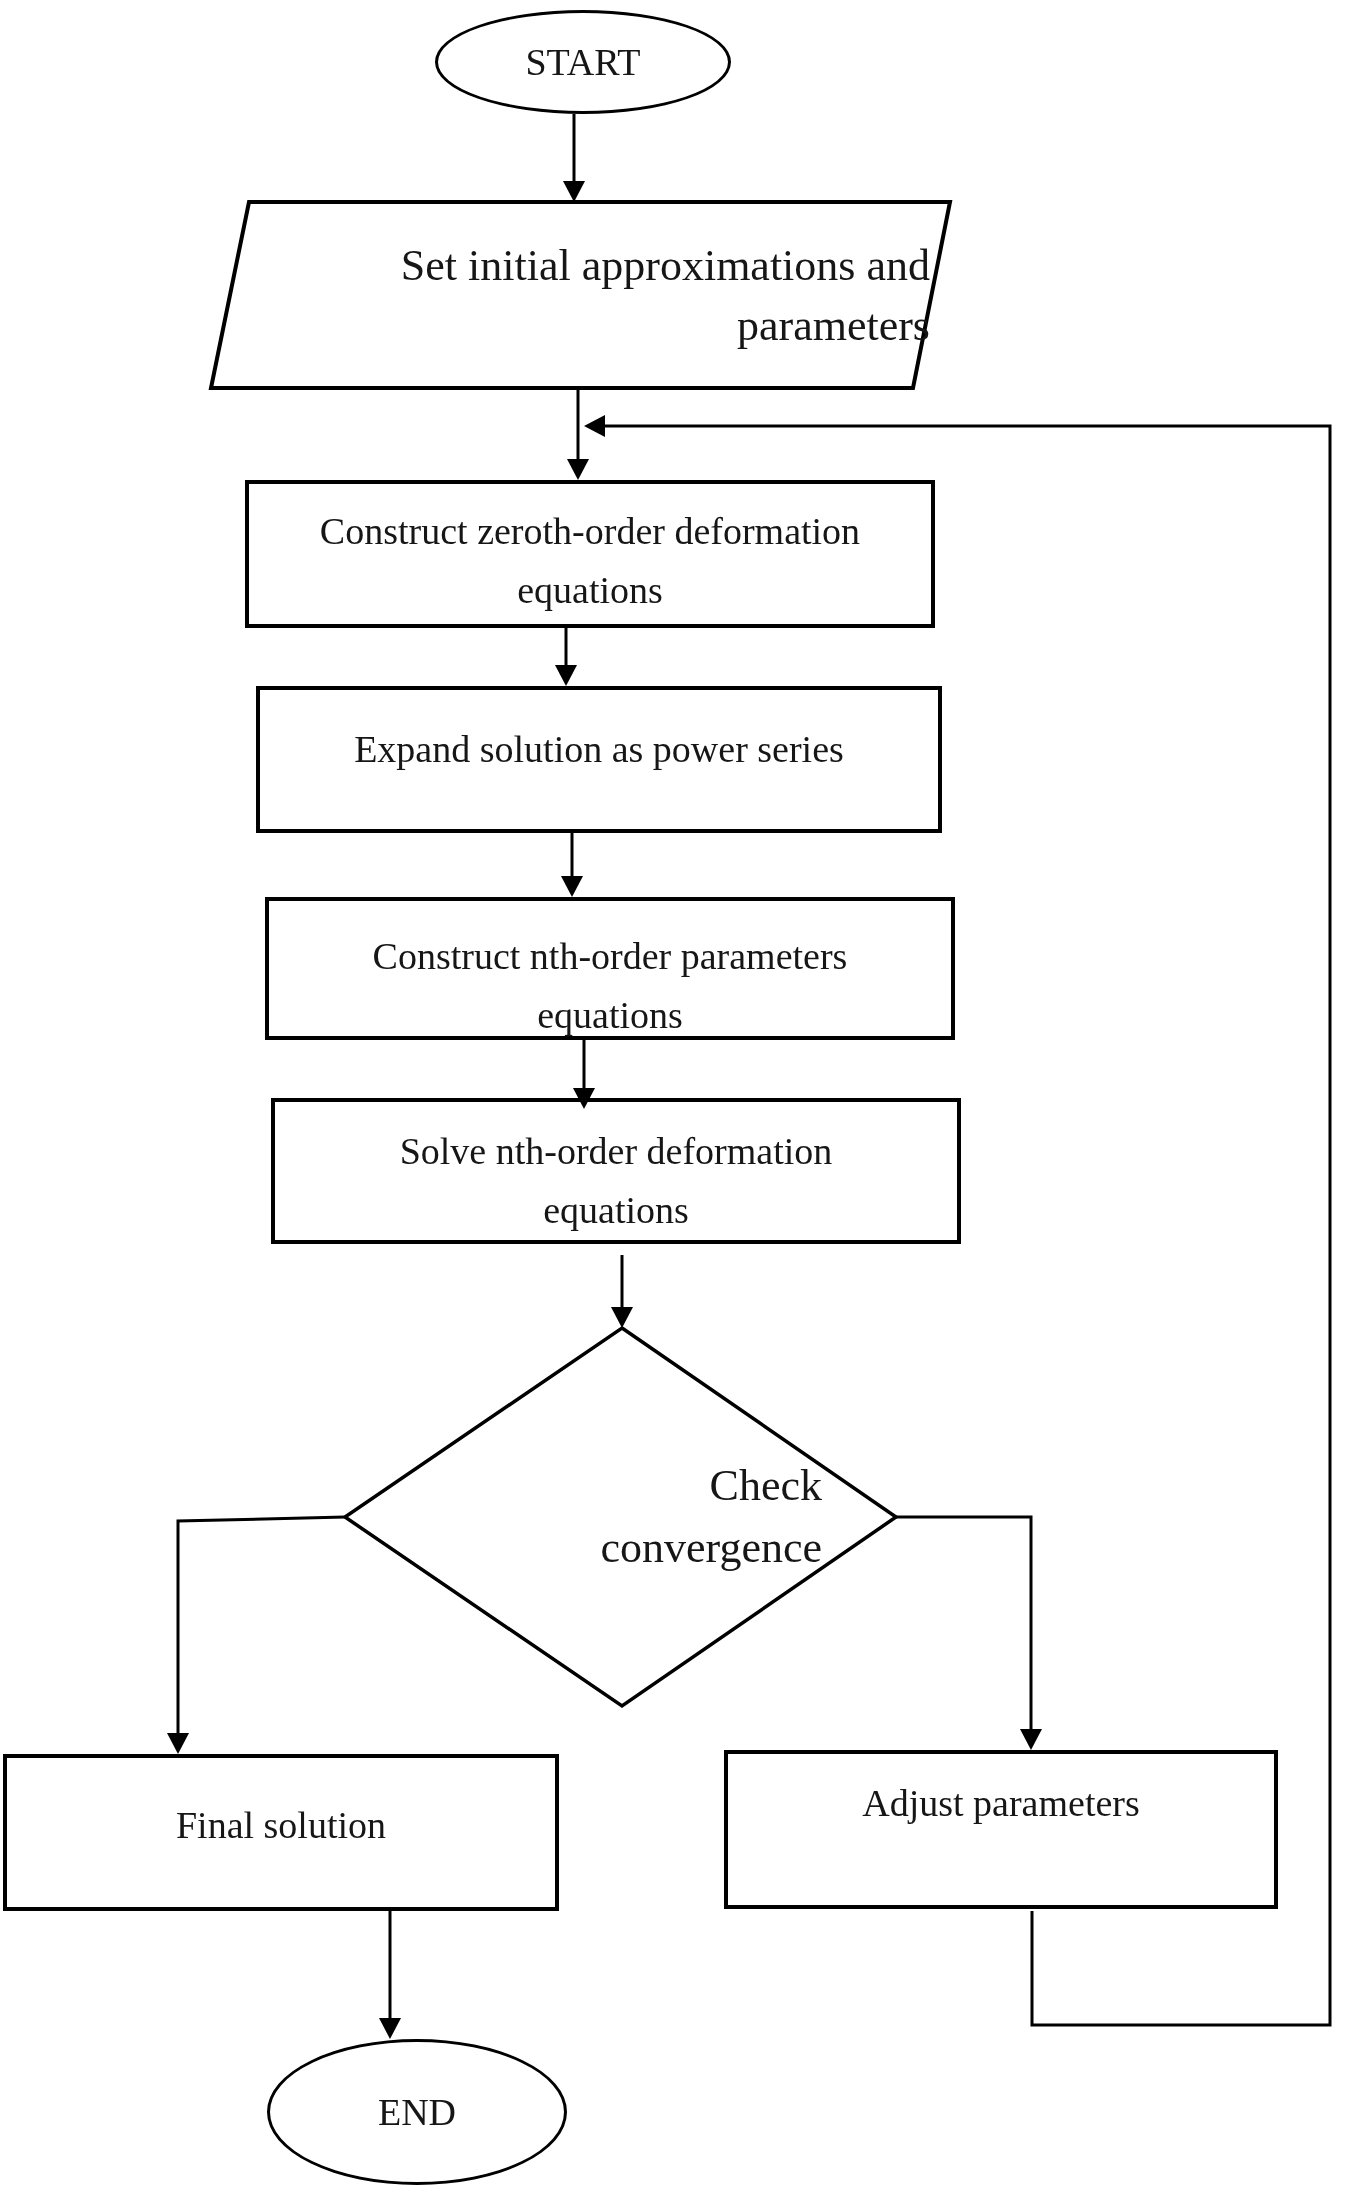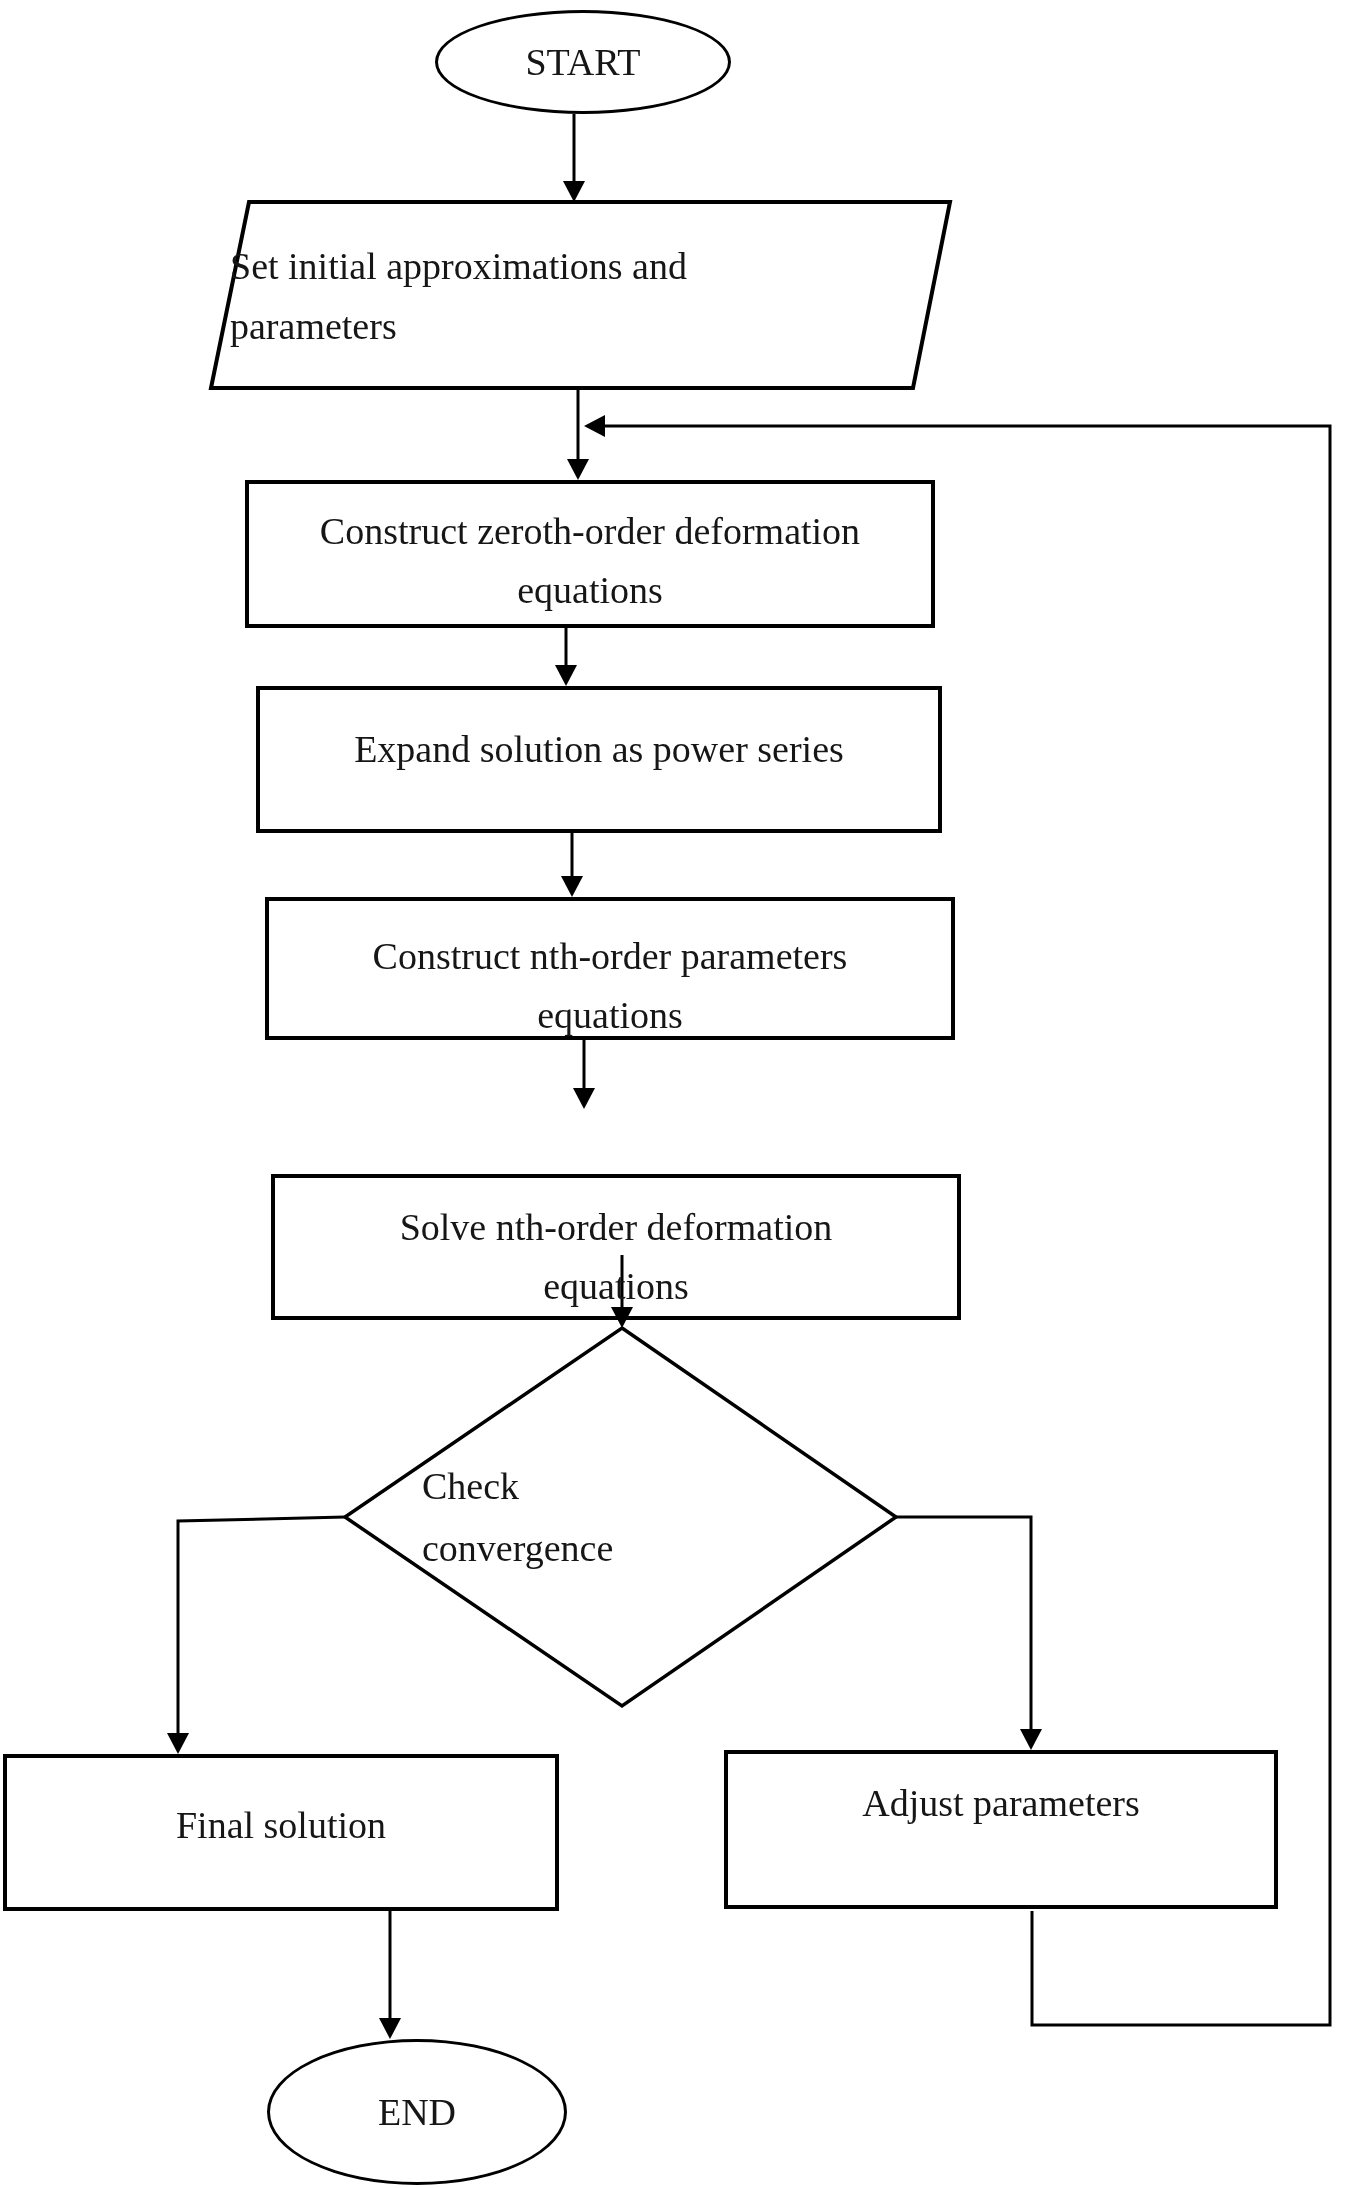--- a/index.html
+++ b/index.html
@@ -36,22 +36,22 @@
   .terminator{
     border:3px solid var(--stroke);
     border-radius:50%;
     justify-content:center;
   }
   .label-overlay{
     position:absolute;
     box-sizing:border-box;
     display:flex;
     flex-direction:column;
-    align-items:flex-start;
-    font-size:38px;
+    align-items:flex-end;
+    font-size:44px;
     line-height:60px;
     text-align:center;
     white-space:nowrap;
   }
 </style>
 </head>
 <body>
 
 <div class="canvas">
 
@@ -108,21 +108,21 @@
 
   <div class="node rect" style="left:256px;top:686px;width:686px;height:147px;padding-top:30px;">
     <span>Expand solution as power series</span>
   </div>
 
   <div class="node rect" style="left:265px;top:897px;width:690px;height:143px;padding-top:26px;">
     <span>Construct nth-order parameters</span>
     <span>equations</span>
   </div>
 
-  <div class="node rect" style="left:271px;top:1174px;width:690px;height:146px;padding-top:20px;">
+  <div class="node rect" style="left:271px;top:1098px;width:690px;height:146px;padding-top:20px;">
     <span>Solve nth-order deformation</span>
     <span>equations</span>
   </div>
 
   <div class="label-overlay" style="left:422px;top:1455px;width:400px;line-height:62px;">
     <span>Check</span>
     <span>convergence</span>
   </div>
 
   <div class="node rect" style="left:3px;top:1754px;width:556px;height:157px;padding-top:38px;">

